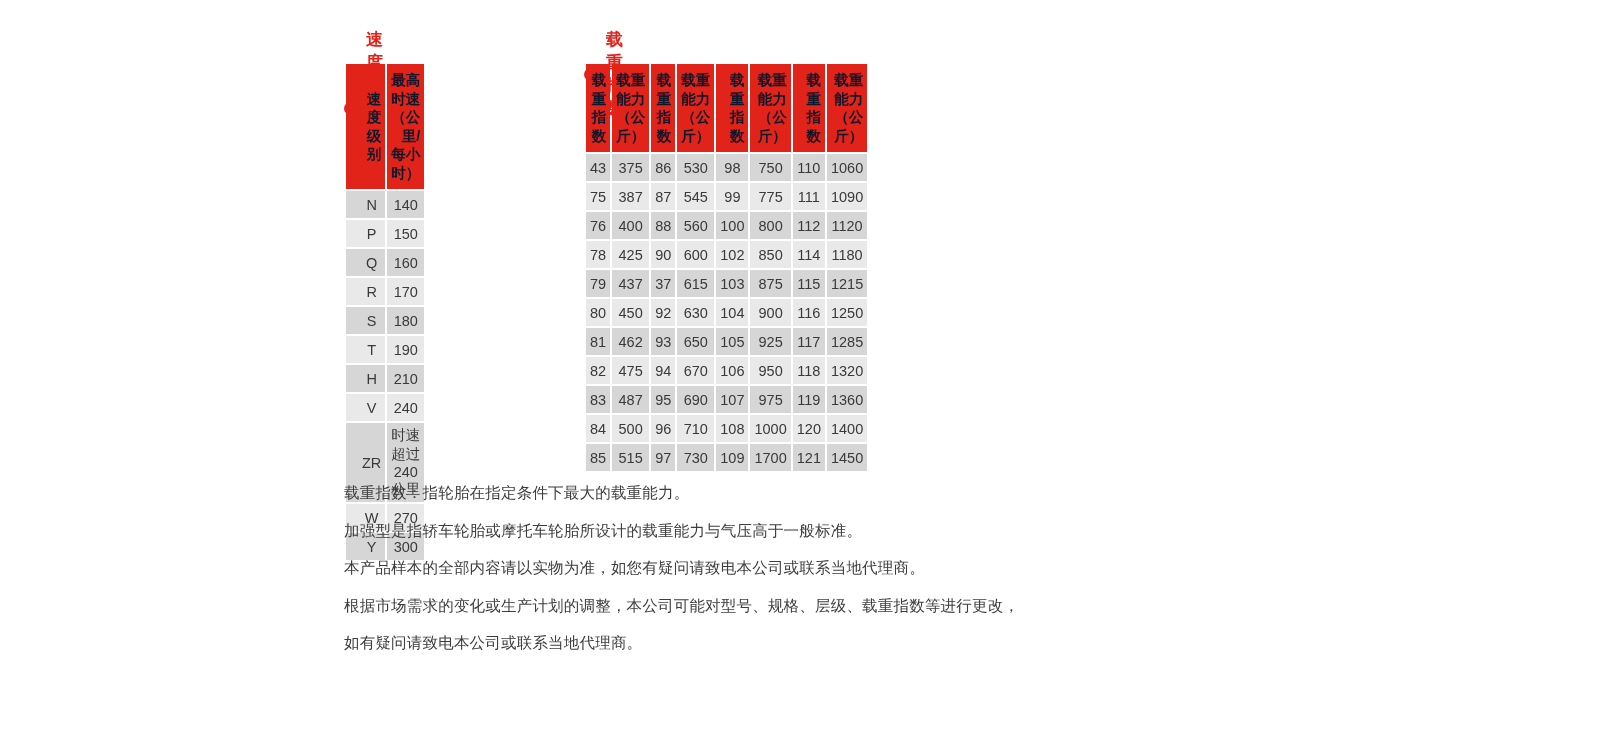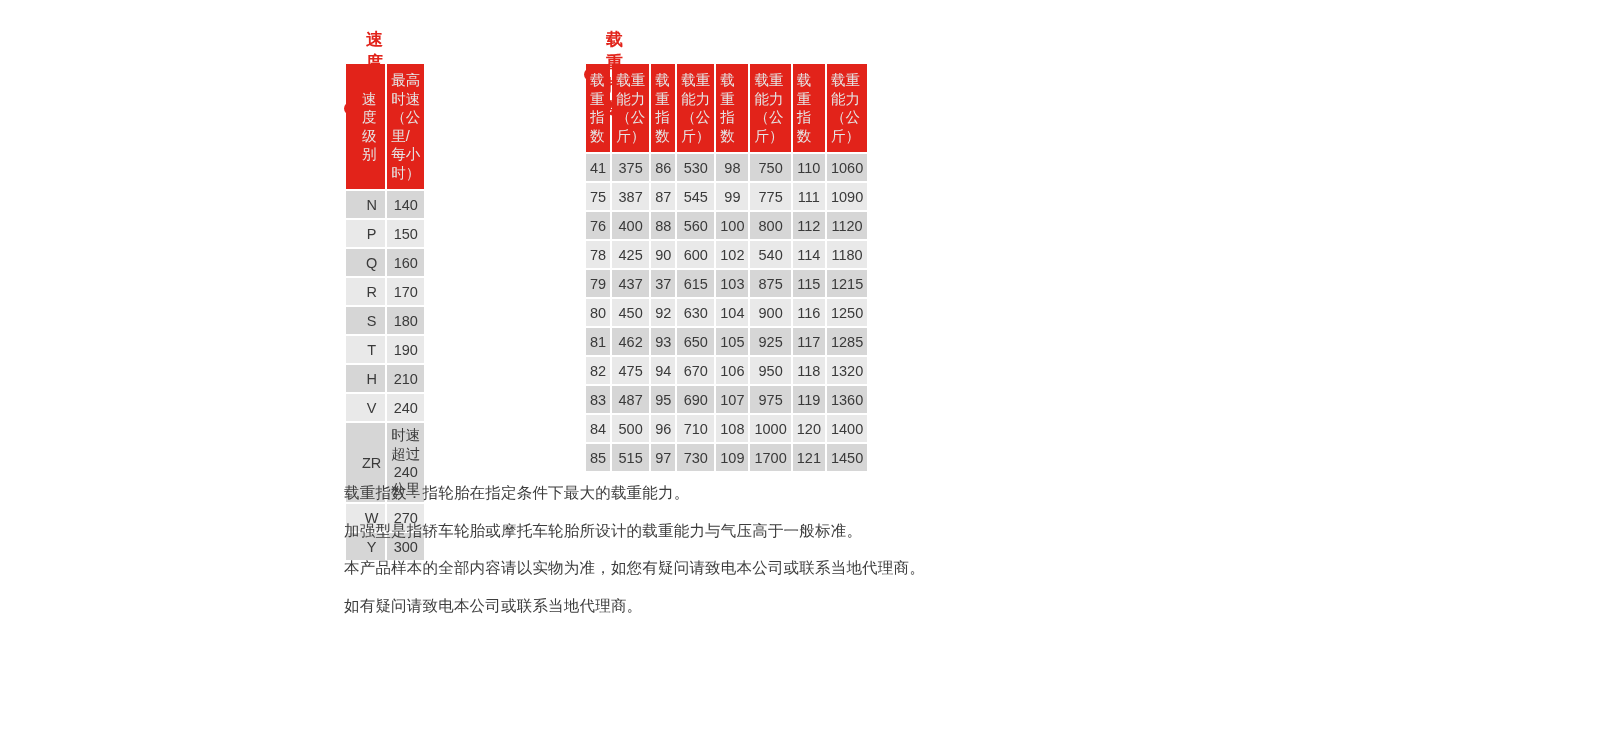--- a/index.html
+++ b/index.html
@@ -55,23 +55,23 @@
   .tables-row {
     position: relative;
   }
   table {
     border-collapse: separate;
     border-spacing: 2px;
     font-size: 14.5px;
   }
   thead th {
     background: #e2231a;
-    color: #e5e5e5;
-    font-weight: normal;
-    text-align: left;
+    color: #0f172a;
+    font-weight: bold;
+    text-align: right;
     vertical-align: middle;
     line-height: 1.28;
     padding: 7px 4px;
     height: 40px;
   }
   tbody td {
     background: #d6d6d6;
     color: #3a3a3a;
     text-align: center;
     vertical-align: middle;
@@ -206,21 +206,21 @@
             </th>
             <th class="idx">载重指数</th>
             <th class="cap">
               <div>载重能力</div>
               <div>（公斤）</div>
             </th>
           </tr>
         </thead>
         <tbody>
           <tr>
-            <td class="idx">41</td>
+            <td class="idx">43</td>
             <td class="cap">375</td>
             <td class="idx">86</td>
             <td class="cap">530</td>
             <td class="idx">98</td>
             <td class="cap">750</td>
             <td class="idx">110</td>
             <td class="cap">1060</td>
           </tr>
           <tr>
             <td class="idx">75</td>
@@ -241,21 +241,21 @@
             <td class="cap">800</td>
             <td class="idx">112</td>
             <td class="cap">1120</td>
           </tr>
           <tr>
             <td class="idx">78</td>
             <td class="cap">425</td>
             <td class="idx">90</td>
             <td class="cap">600</td>
             <td class="idx">102</td>
-            <td class="cap">540</td>
+            <td class="cap">850</td>
             <td class="idx">114</td>
             <td class="cap">1180</td>
           </tr>
           <tr>
             <td class="idx">79</td>
             <td class="cap">437</td>
             <td class="idx">37</td>
             <td class="cap">615</td>
             <td class="idx">103</td>
             <td class="cap">875</td>
@@ -325,16 +325,17 @@
         </tbody>
       </table>
 
     </div>
   </div>
 
   <div class="notes">
     <p>载重指数：指轮胎在指定条件下最大的载重能力。</p>
     <p>加强型是指轿车轮胎或摩托车轮胎所设计的载重能力与气压高于一般标准。</p>
     <p>本产品样本的全部内容请以实物为准，如您有疑问请致电本公司或联系当地代理商。</p>
+    <p>根据市场需求的变化或生产计划的调整，本公司可能对型号、规格、层级、载重指数等进行更改，</p>
     <p>如有疑问请致电本公司或联系当地代理商。</p>
   </div>
 
 </div>
 
 </body></html>

